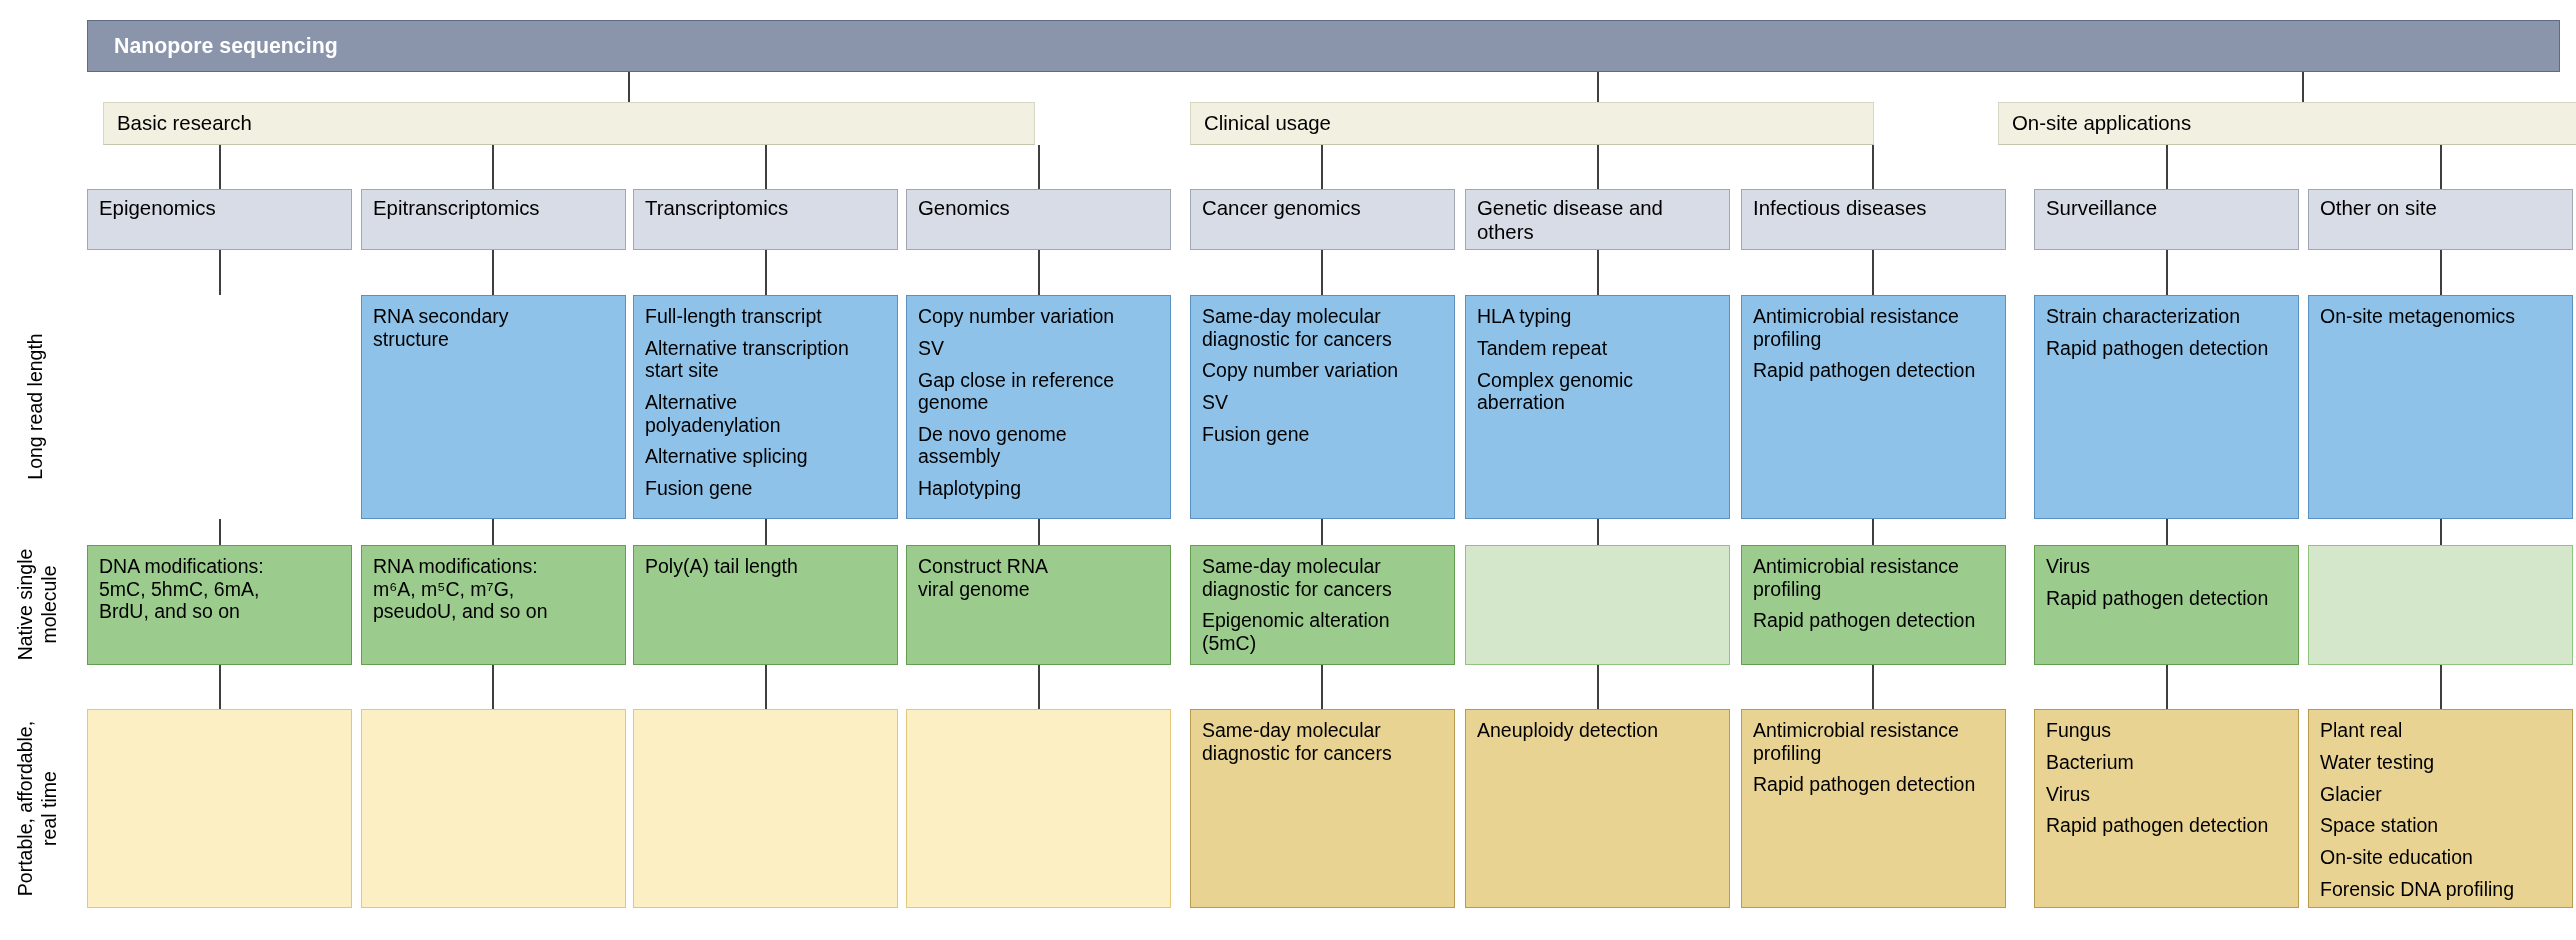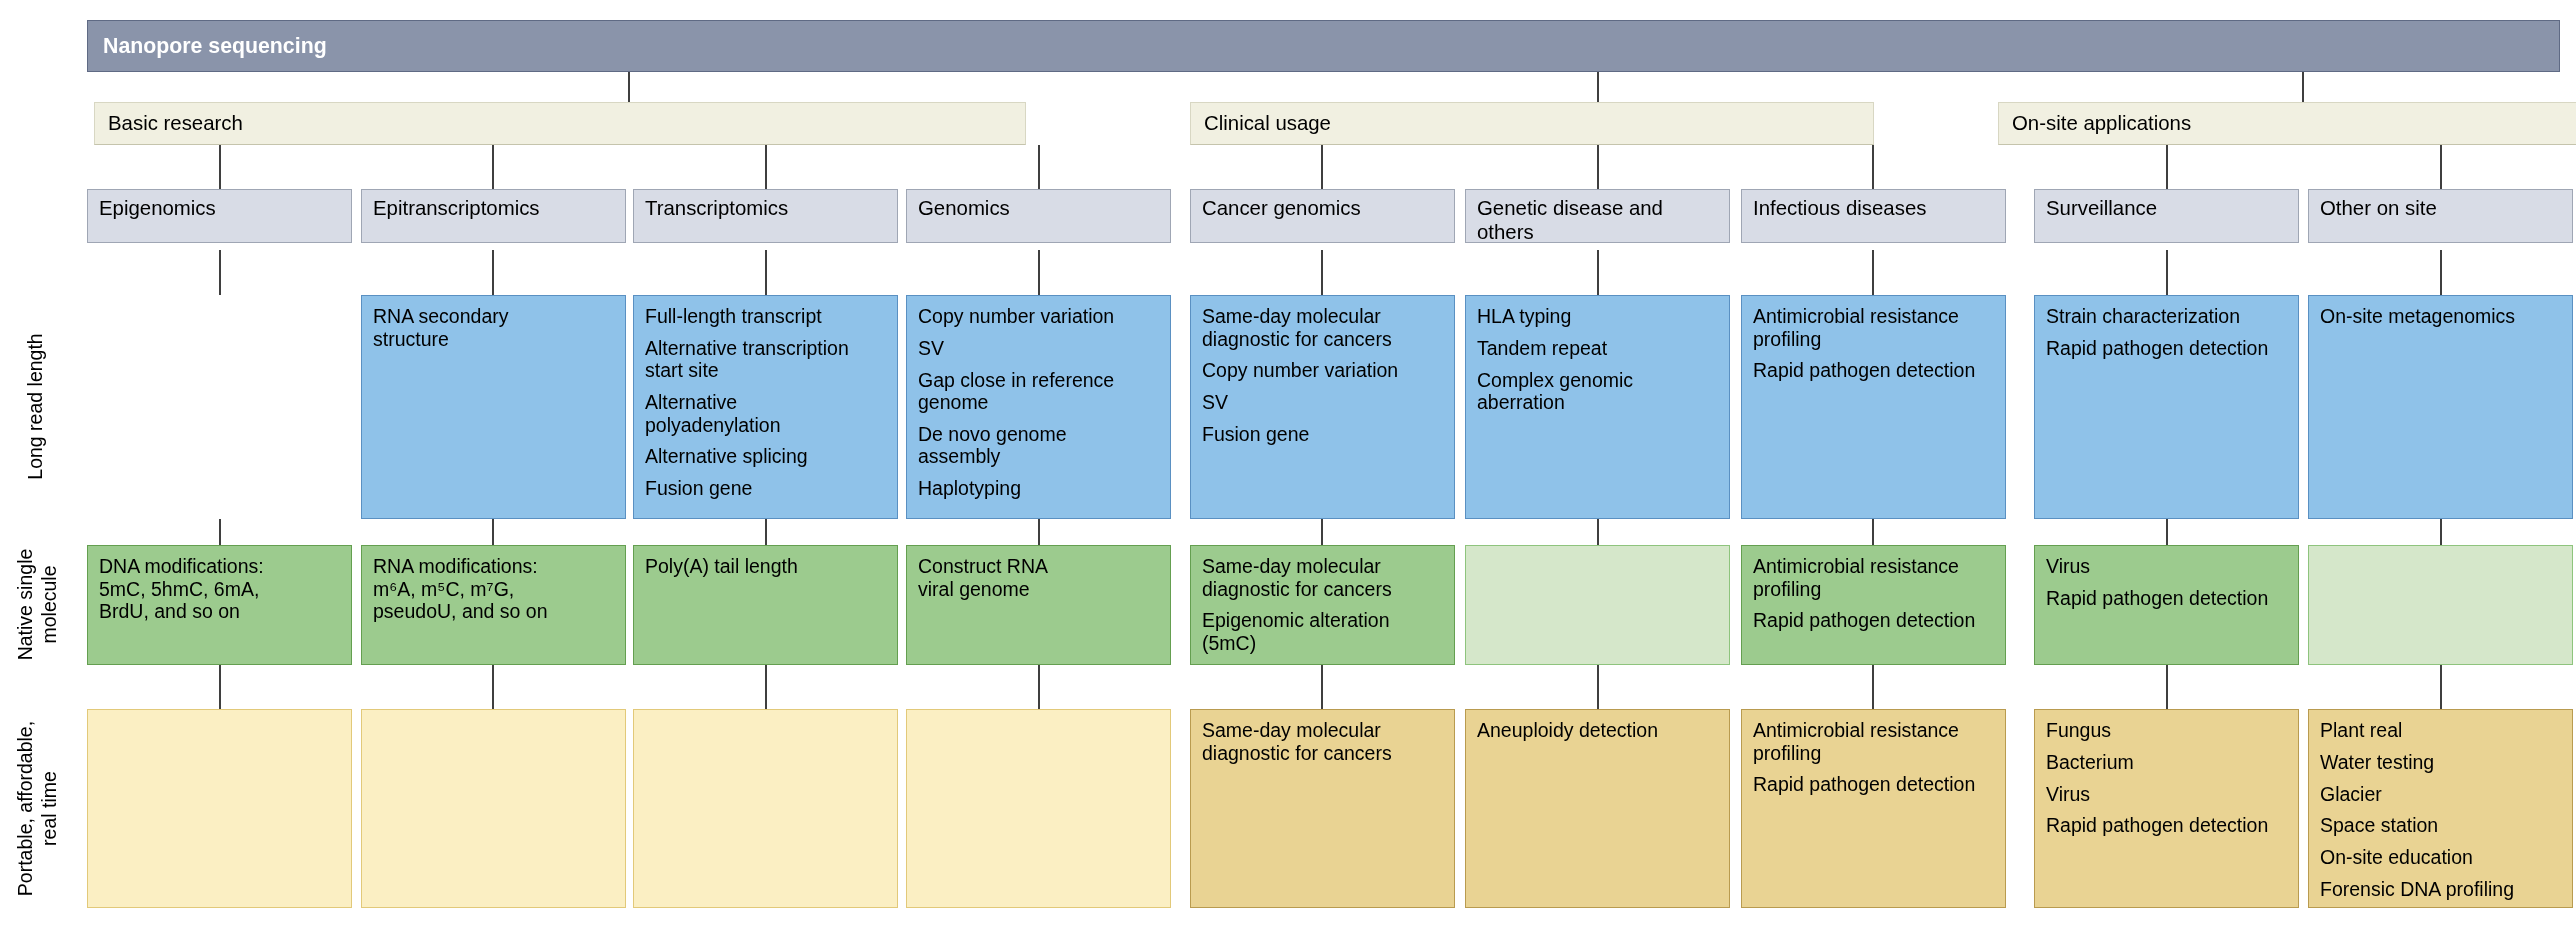--- a/index.html
+++ b/index.html
@@ -12,37 +12,37 @@
     color:#000;
     overflow:hidden;
   }
   .title-bar{
     position:absolute;
     left:87px; top:20.4px; width:2473px; height:52px;
     background:#8a94aa;
     border:1.9px solid #5f6a84;
     box-sizing:border-box;
     display:flex; align-items:center;
-    padding-left:15px;
+    padding-left:26px;
     color:#ffffff; font-weight:bold; font-size:21.3px;
   }
   .lvl2{
     position:absolute;
     top:102px; height:43px;
     background:#f1f0e1;
     border:1.9px solid #d8d7c3;
     border-bottom-color:#c5c4ac;
     box-sizing:border-box;
     display:flex; align-items:center;
     padding-left:13px;
     font-size:20.4px;
   }
   .hdr{
     position:absolute;
-    top:189px; height:54px; width:265px;
+    top:189px; height:61px; width:265px;
     background:#d8dce6;
     border:1.9px solid #9fa6b4;
     box-sizing:border-box;
     padding:7.4px 11px;
     font-size:20.4px; line-height:1.15;
     white-space:pre-line;
   }
   .box{
     position:absolute;
     width:265px;
@@ -79,21 +79,21 @@
 <div class="canvas">
 
   <div class="title-bar">
     <span>Nanopore sequencing</span>
   </div>
 
   <div class="vline v1" style="left:628px"></div>
   <div class="vline v1" style="left:1597px"></div>
   <div class="vline v1" style="left:2302px"></div>
 
-  <div class="lvl2" style="left:94px;width:932px">
+  <div class="lvl2" style="left:103px;width:932px">
     <span>Basic research</span>
   </div>
   <div class="lvl2" style="left:1190px;width:684px">
     <span>Clinical usage</span>
   </div>
   <div class="lvl2" style="left:1998px;width:630px">
     <span>On-site applications</span>
   </div>
 
   <div class="vline v2" style="left:219px"></div>

